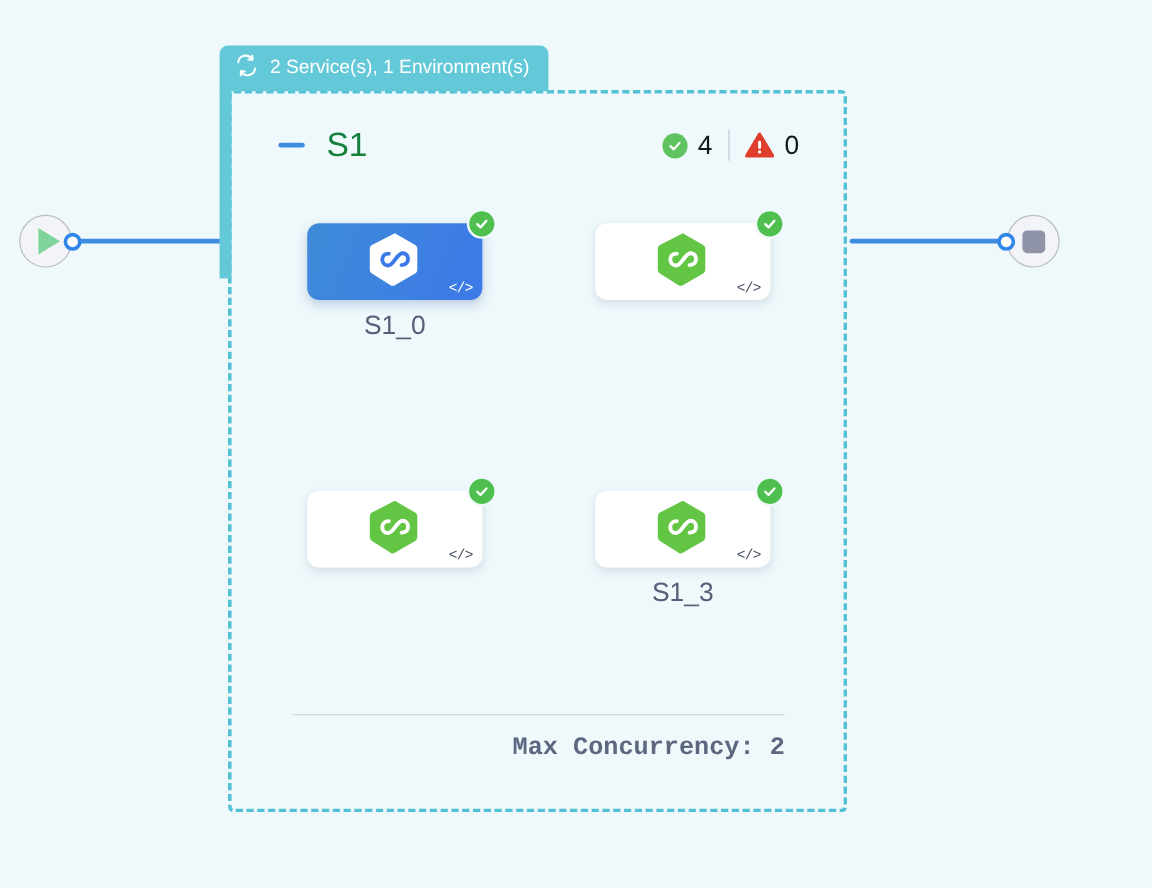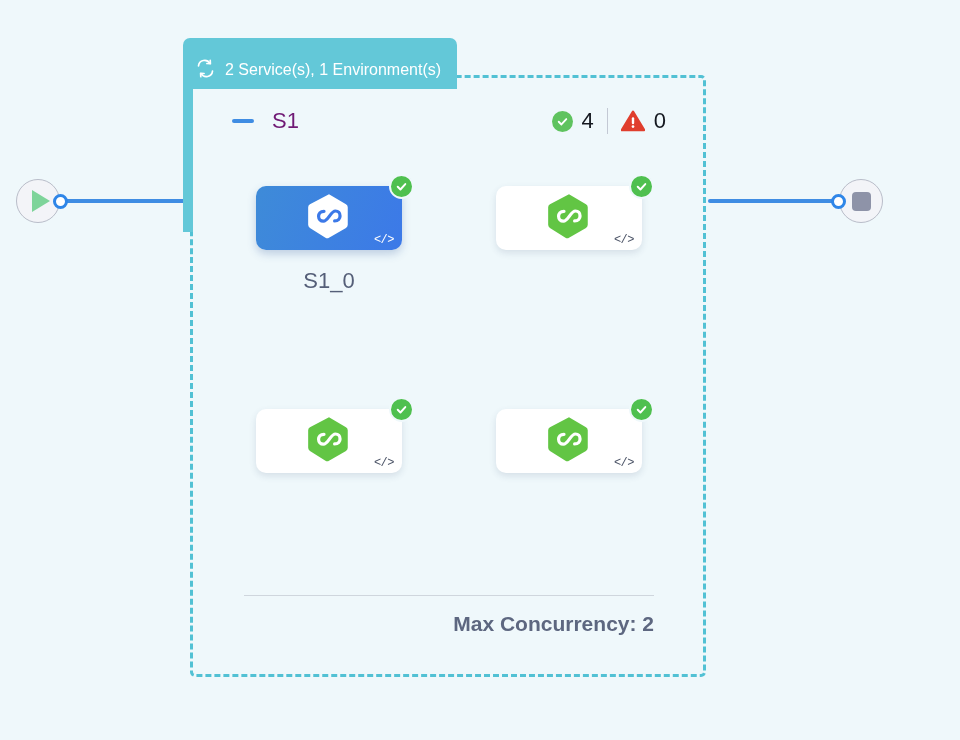--- a/index.html
+++ b/index.html
@@ -71,21 +71,21 @@
   }
   #link-left  { left: 63px;  top: 199px; width: 127px; }
   #link-right { left: 708px; top: 199px; width: 127px; }
 
   
   #group-tab {
     position: absolute;
     left: 183px;
     top: 38px;
     height: 38px;
-    padding: 13px 16px 0 12px;
+    padding: 0 16px 0 12px;
     background: #63c8d8;
     border-radius: 7px 7px 0 0;
     display: flex;
     align-items: center;
     gap: 9px;
     color: #ffffff;
     font-size: 16px;
     z-index: 5;
   }
   #group-tab .tab-text { white-space: nowrap; }
@@ -125,22 +125,22 @@
   }
   #collapse-toggle {
     width: 22px;
     height: 4px;
     border-radius: 2px;
     background: #3f8de3;
     flex: 0 0 auto;
   }
   #section-title {
     margin-left: 18px;
-    font-size: 22px;
-    color: #701a75;
+    font-size: 28px;
+    color: #15803d;
   }
   .spacer { flex: 1 1 auto; }
 
   .status-group {
     display: flex;
     align-items: center;
     gap: 9px;
   }
   .badge-ok {
     width: 21px;
@@ -215,21 +215,21 @@
     background: #4fc04f;
     border: 2.5px solid #eff8fb;
     box-sizing: border-box;
     display: flex;
     align-items: center;
     justify-content: center;
   }
   .card-check svg { display: block; }
 
   .card-label {
-    margin-top: 18px;
+    margin-top: 8px;
     text-align: center;
     width: 146px;
     font-size: 22px;
     color: #555f78;
   }
   .card-cell.selected-cell .card-label { width: 146px; }
 
   
   #footer-divider {
     position: absolute;
@@ -243,20 +243,21 @@
   #footer-text {
     position: absolute;
     left: 244px;
     top: 612px;
     width: 410px;
     text-align: right;
     font-size: 21px;
     font-weight: bold;
     color: #5d6780;
     z-index: 6;
+    font-family: Liberation Mono, monospace;
   }
 </style>
 </head>
 <body>
 
 <div id="canvas">
 
   <div class="link" id="link-left"></div>
   <div class="link" id="link-right"></div>
 
@@ -373,18 +374,19 @@
           <path d="M19.2 19.5 C15.6 19.5 14 21.9 14 24.3 C14 26.9 15.9 29 18.6 29 C23.2 29 25.6 19.2 30.2 19.2 C32.9 19.2 34.6 21.3 34.6 23.9 C34.6 26.3 33 28.7 29.4 28.7" fill="none" stroke="#ffffff" stroke-width="3.1" stroke-linecap="round"></path>
         </svg>
       </span>
       <span class="code-glyph">&lt;/&gt;</span>
       <span class="card-check">
         <svg width="13" height="13" viewBox="0 0 24 24" fill="none" stroke="#ffffff" stroke-width="3.6" stroke-linecap="round" stroke-linejoin="round">
           <polyline points="5,12.5 10,17.5 19,7.5"></polyline>
         </svg>
       </span>
     </div>
+    <div class="card-label">S1_3</div>
   </div>
 
   <div id="footer-divider"></div>
   <div id="footer-text">Max Concurrency: 2</div>
 
 </div>
 
 </body></html>

